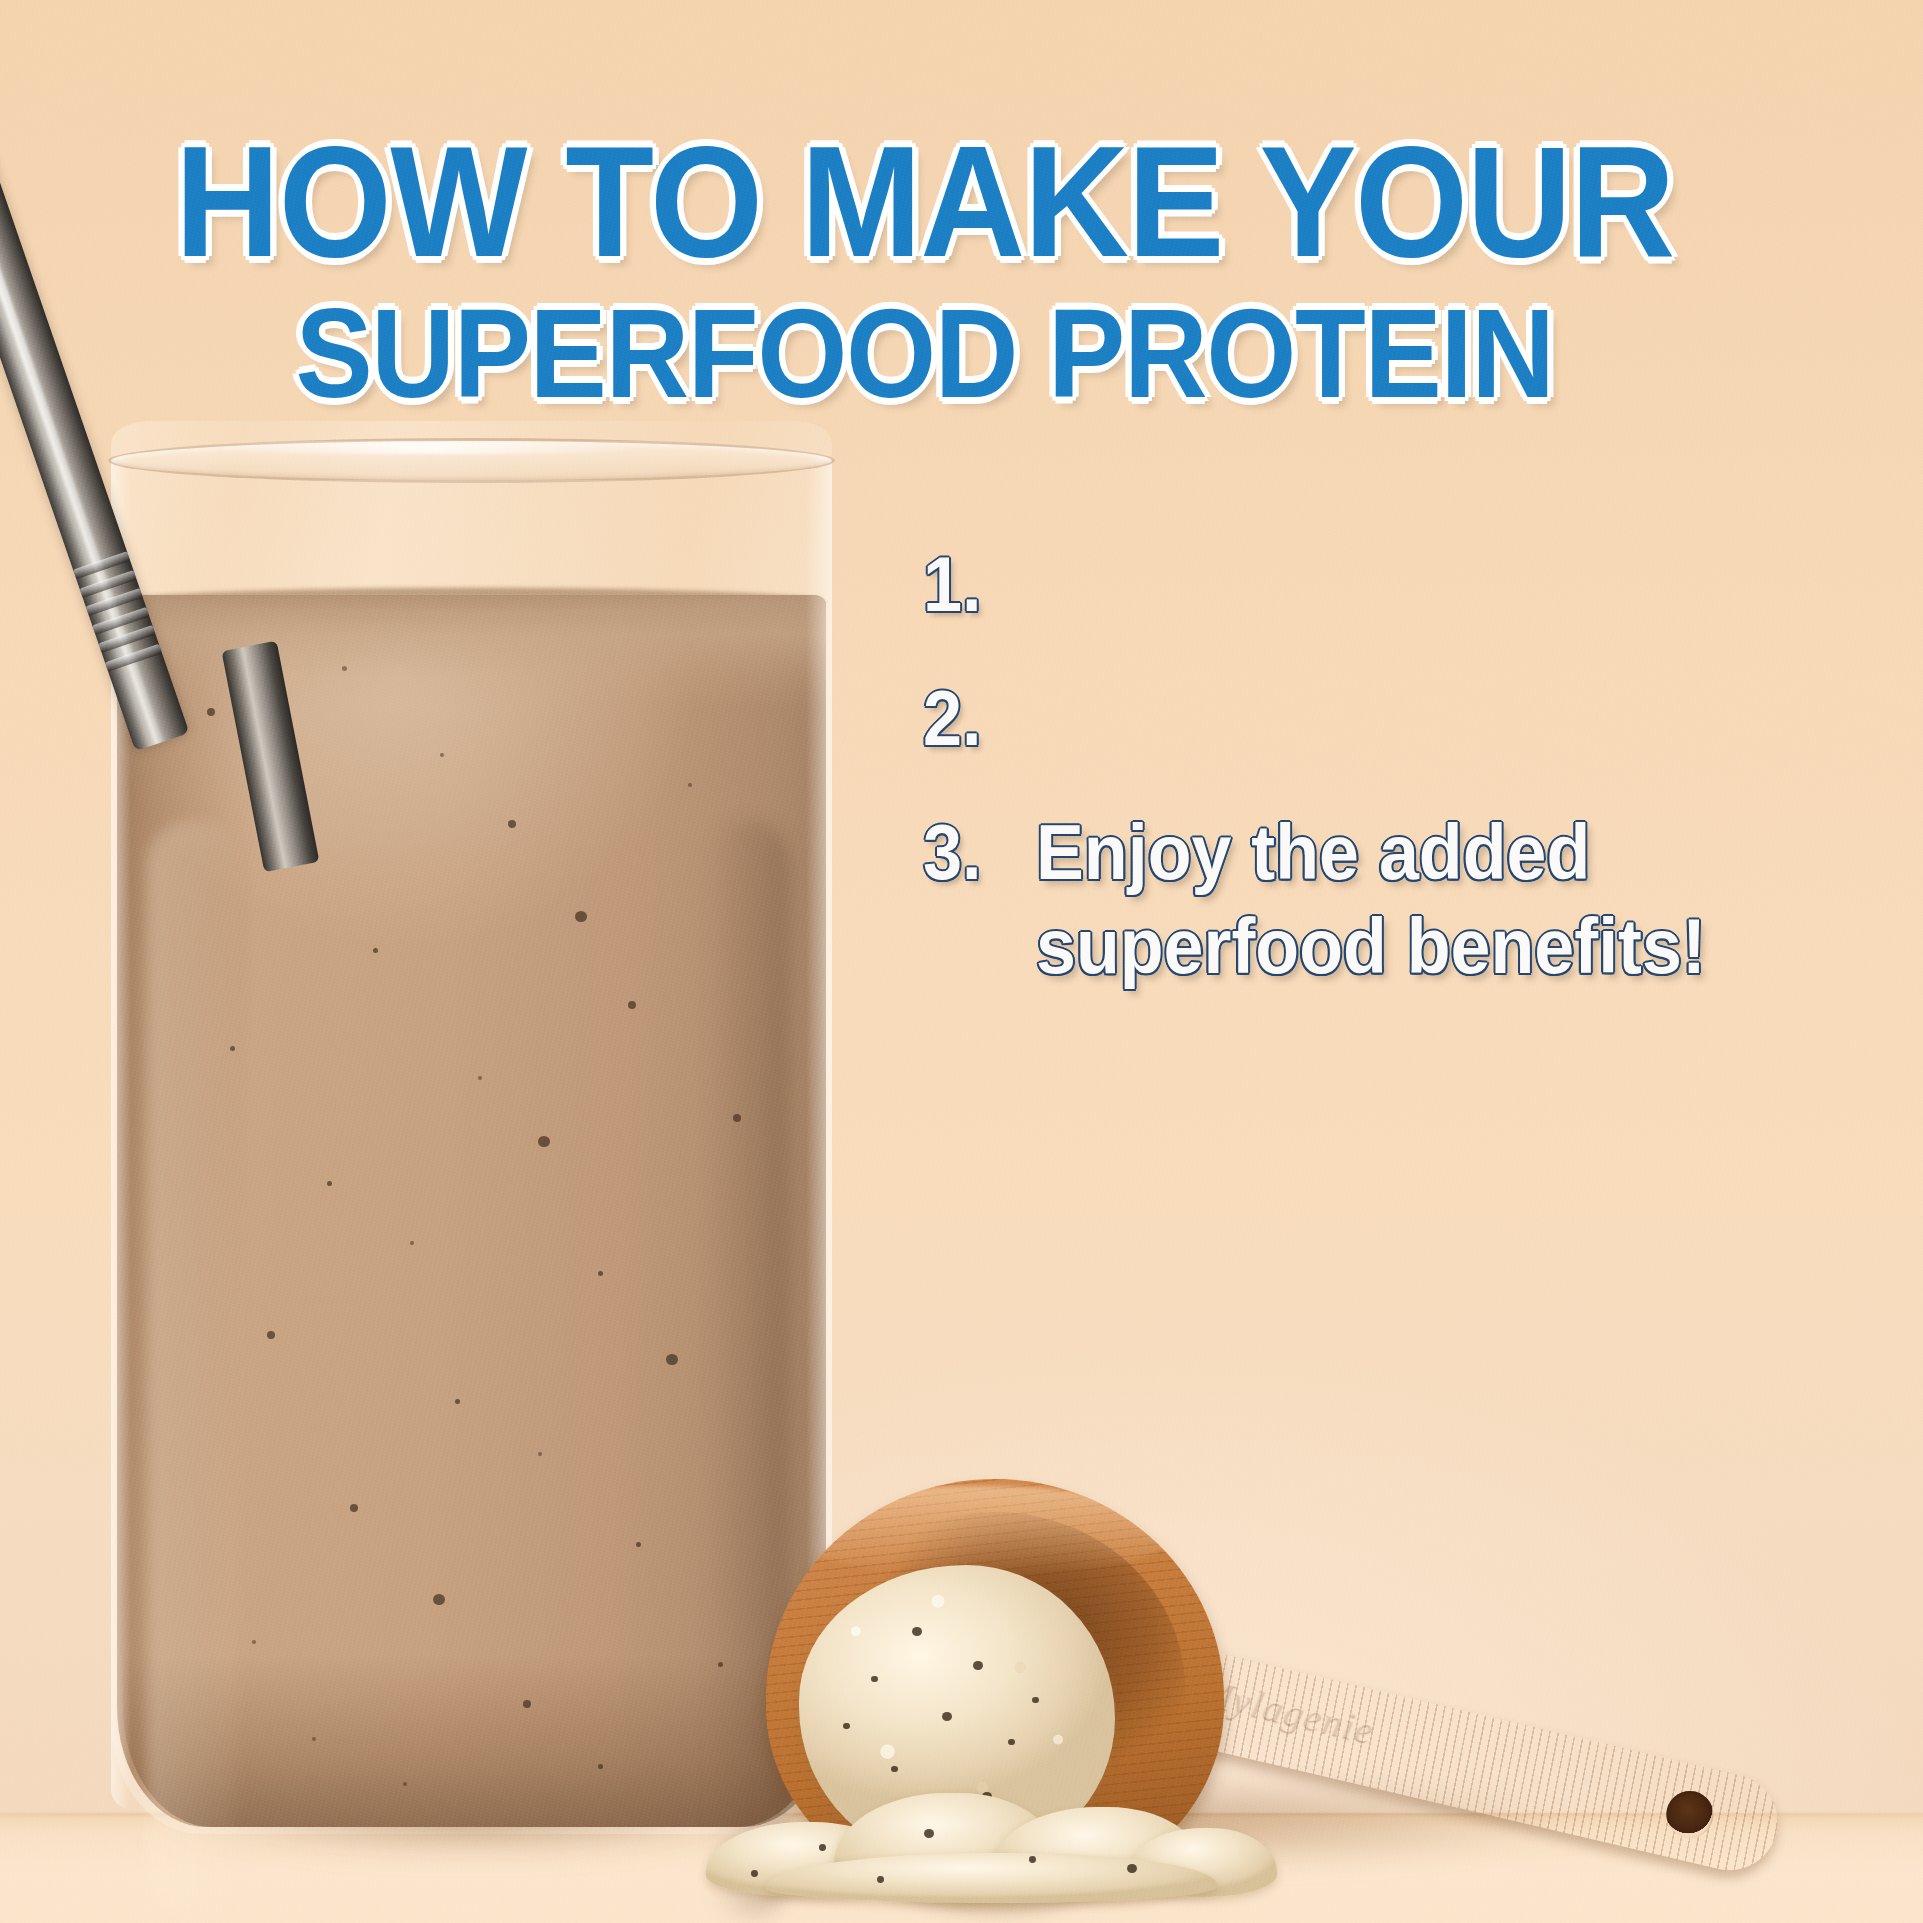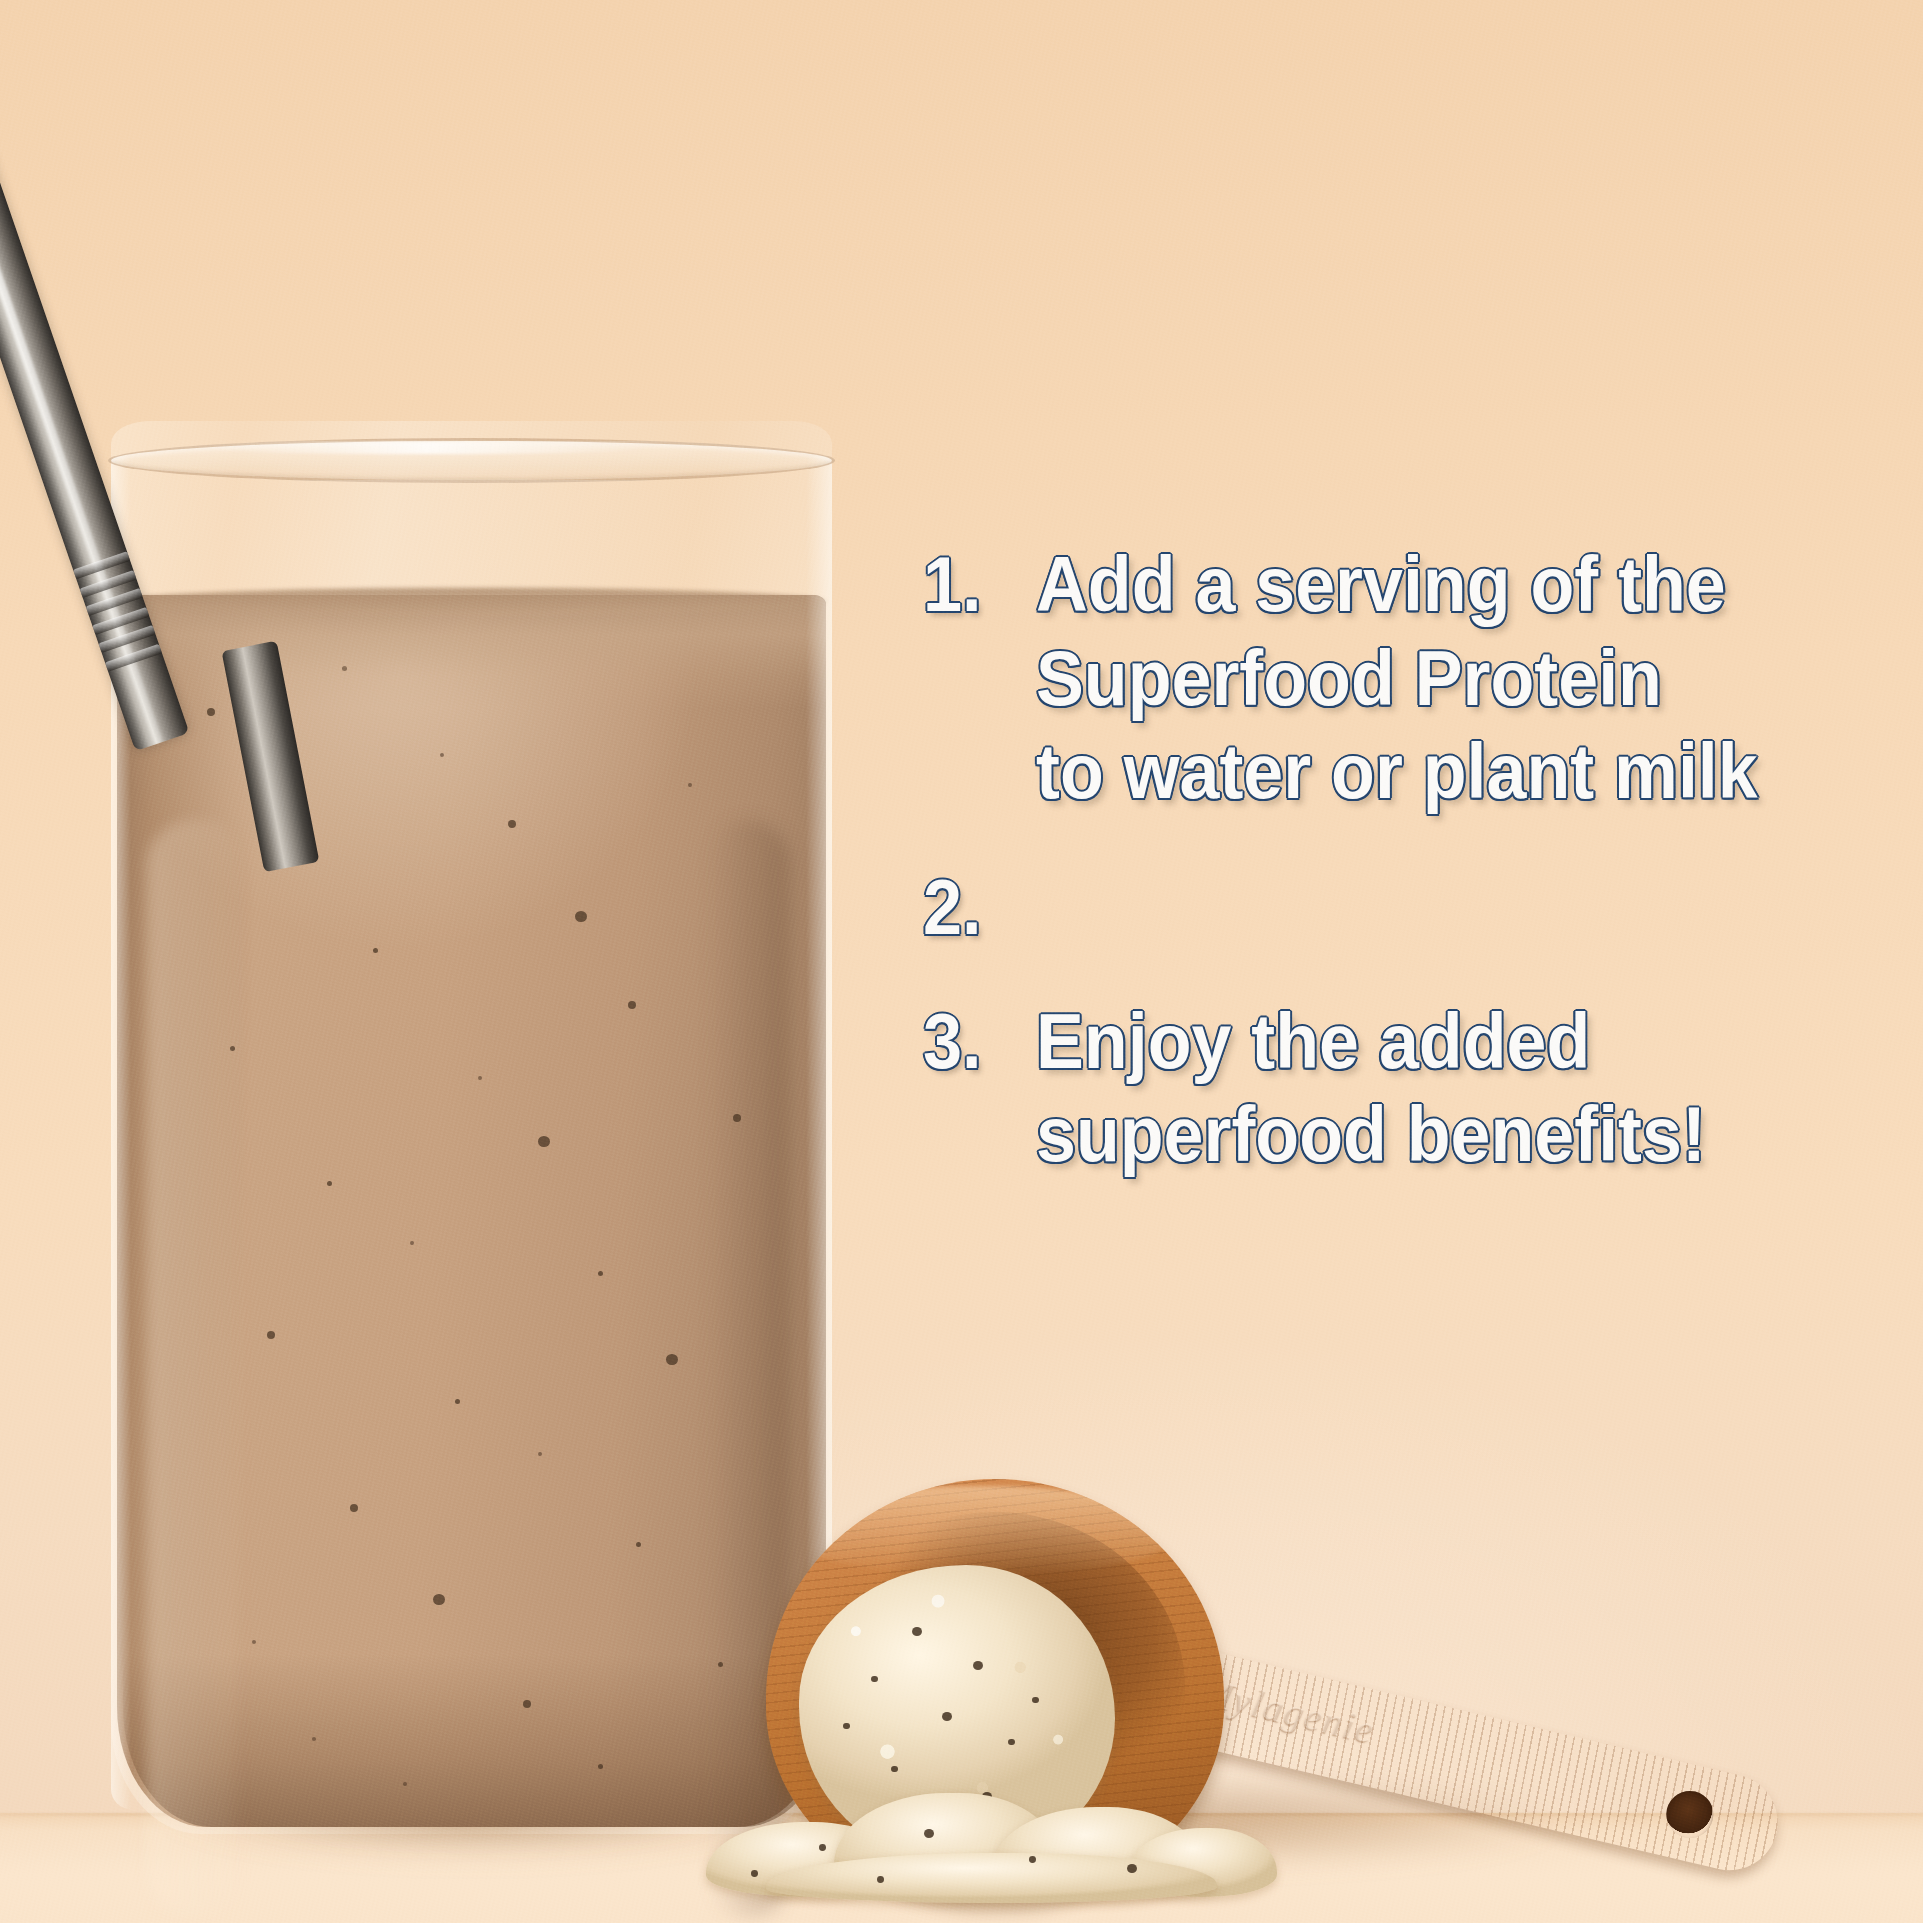--- a/index.html
+++ b/index.html
@@ -438,30 +438,29 @@
     <div class="spill-pile" style="left:451px;top:47px;width:150px;height:69px"></div>
     <div class="spill-pile" style="left:90px;top:72px;width:451px;height:50px"></div>
     <span class="seed s" style="position:absolute;left:143px;top:63px"></span>
     <span class="seed m" style="position:absolute;left:248px;top:48px"></span>
     <span class="seed s" style="position:absolute;left:353px;top:75px"></span>
     <span class="seed s" style="position:absolute;left:201px;top:95px"></span>
     <span class="seed m" style="position:absolute;left:451px;top:83px"></span>
     <span class="seed s" style="position:absolute;left:75px;top:89px"></span>
   </div>
 
+  <div class="title">
+    <span class="title-line" id="title-l1">HOW TO MAKE YOUR</span>
+    <span class="title-line" id="title-l2">SUPERFOOD PROTEIN</span>
+  </div>
 
   <div class="steps">
 
     <div class="step" id="step-1-block">
       <div class="step-num">1.</div>
-      <div class="step-body">
-        <span class="step-line">Add a serving of the</span>
-        <span class="step-line">Superfood Protein</span>
-        <span class="step-line">to water or plant milk</span>
-      </div>
     </div>
 
     <div class="step" id="step-2-block">
       <div class="step-num">2.</div>
     </div>
 
     <div class="step" id="step-3-block">
       <div class="step-num">3.</div>
       <div class="step-body">
         <span class="step-line">Enjoy the added</span>

